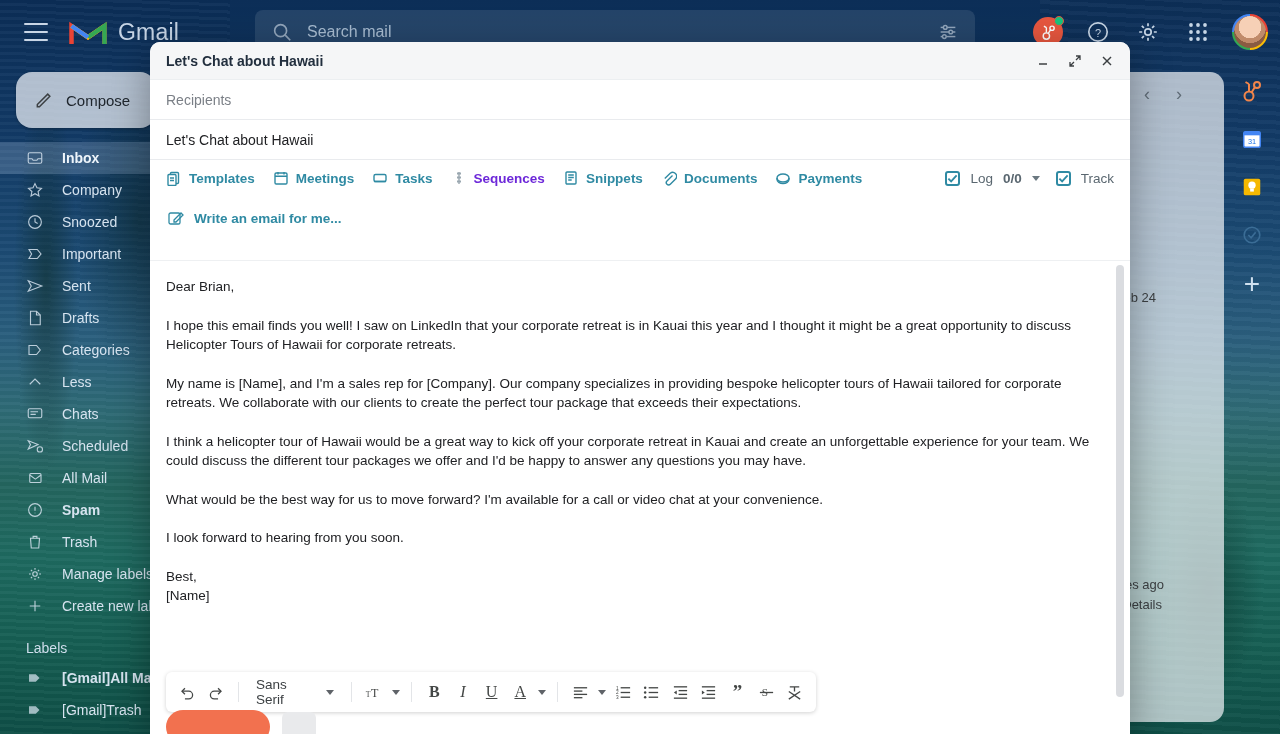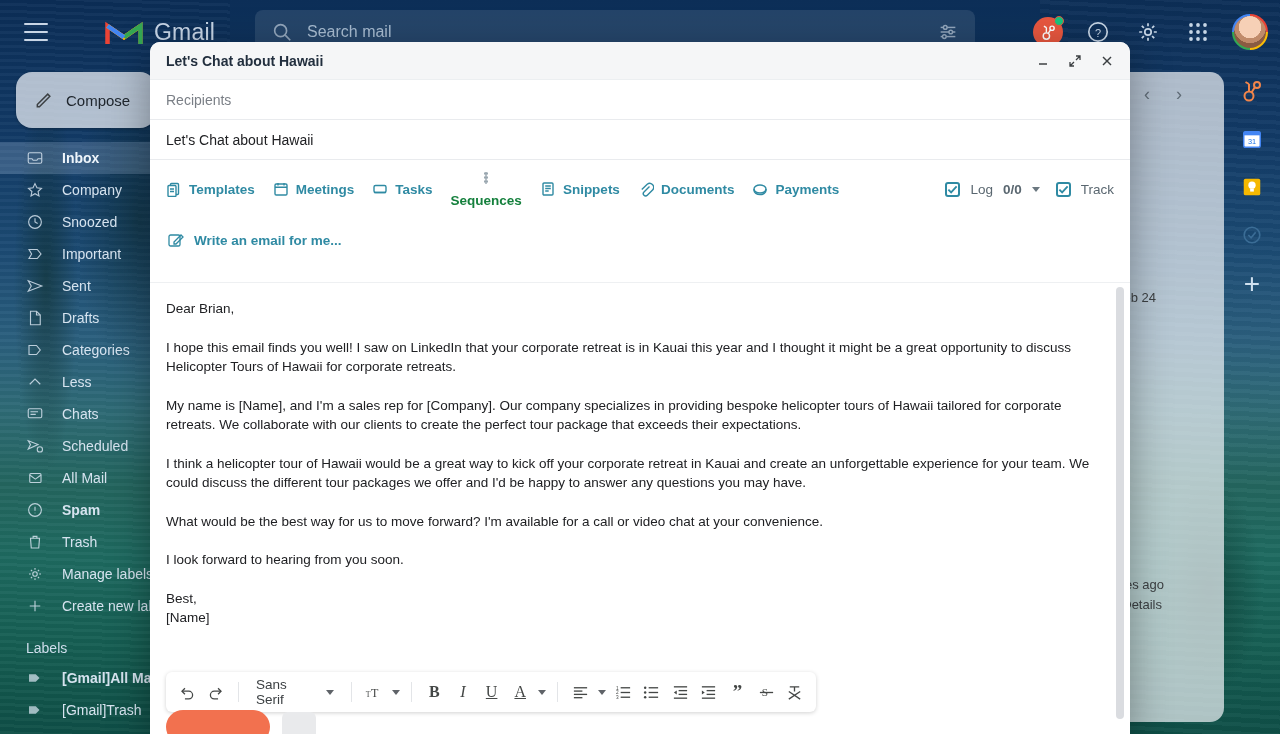--- a/index.html
+++ b/index.html
@@ -29,21 +29,21 @@
   #bg-texture-right{
     position:absolute; right:0; top:0; width:240px; height:734px;
     background:
       radial-gradient(closest-side at 70% 80%, rgba(10,45,38,.5), rgba(0,0,0,0) 75%),
       repeating-linear-gradient(3deg, rgba(255,255,255,.03) 0 4px, rgba(0,0,0,.03) 4px 9px);
   }
 
   
   #topbar {
     position: absolute; left:0; top:0; width:1280px; height:64px;
-    display:flex; align-items:center;gap:36px;
+    display:flex; align-items:center;
   }
   .hamburger { width:24px; height:18px; margin-left:24px; margin-right:16px;
     display:flex; flex-direction:column; justify-content:space-between; cursor:pointer;}
   .hamburger span { display:block; height:2px; background:#c9d6e6; border-radius:1px; }
 
   .gm-logo { display:flex; align-items:center; gap:10px; margin-left:4px; }
   .gm-mark { width:40px; height:30px; }
   .gm-word { font-size:23px; color:#c7d5e6; letter-spacing:.2px; }
 
   #searchbar {
@@ -144,21 +144,21 @@
     border-bottom:1px solid #e9ebee; font-size:14px; }
   #recipients-field{ color:#7a7f86; }
   #subject-field{ color:#202124; }
 
   #hs-toolbar{
     padding: 10px 16px 6px 16px; display:flex; flex-direction:column; gap:24px;
   }
   #hs-row1{ display:flex; align-items:center; }
   .hs-item{ display:flex; align-items:center; gap:7px; margin-right:18px;
     color:#2f8aa3; font-size:13.5px; font-weight:bold; cursor:pointer; white-space:nowrap;}
-  .hs-item.disabled{ color:#15803d; cursor:default;flex-direction:column; }
+  .hs-item.disabled{ color:#6d28d9; cursor:default; }
   .hs-ico{ width:16px; height:16px; flex:none; }
   #hs-right{ margin-left:auto; display:flex; align-items:center; gap:10px; }
   .chk{
     width:15px; height:15px; border:2px solid #2f8aa3; border-radius:3px;
     display:flex; align-items:center; justify-content:center; background:#fff; cursor:pointer;
   }
   .chk svg{ width:11px; height:11px; }
   .hs-lbl{ font-size:13.5px; color:#5a6770; }
   .hs-count{ font-size:13.5px; color:#5a6770; font-weight:bold; }
   .caret{ width:0;height:0;border-left:4px solid transparent;border-right:4px solid transparent;

